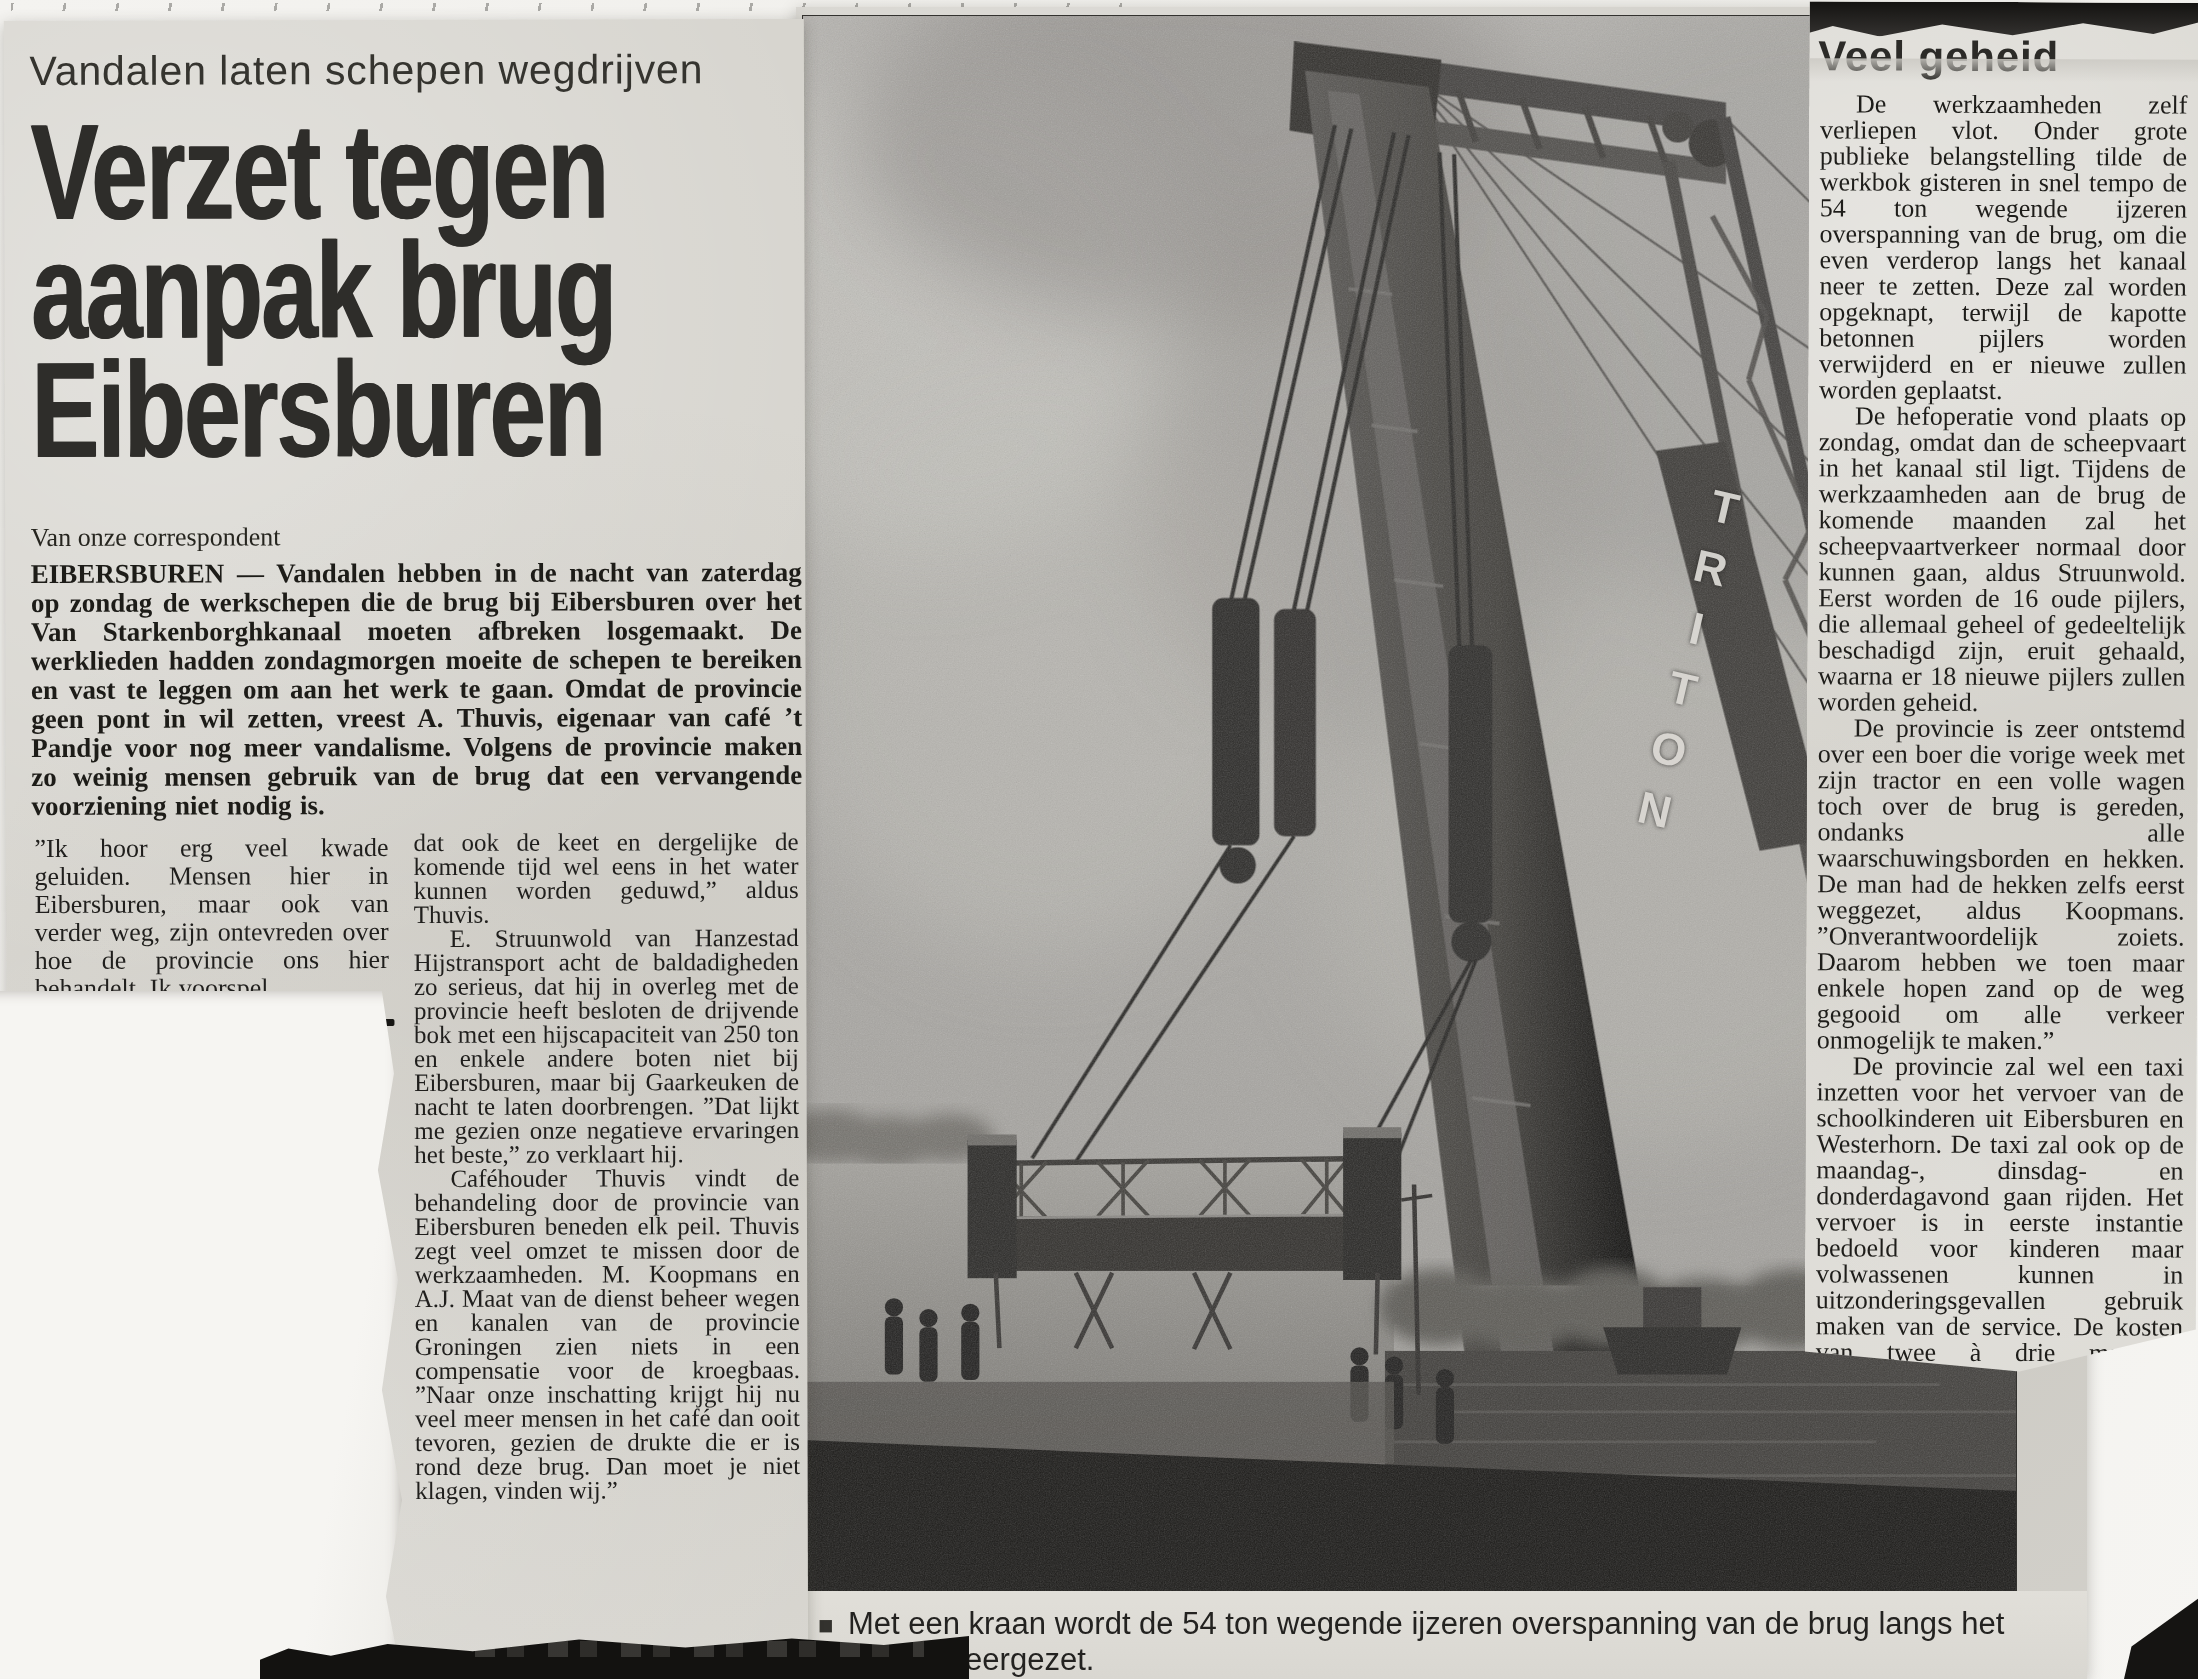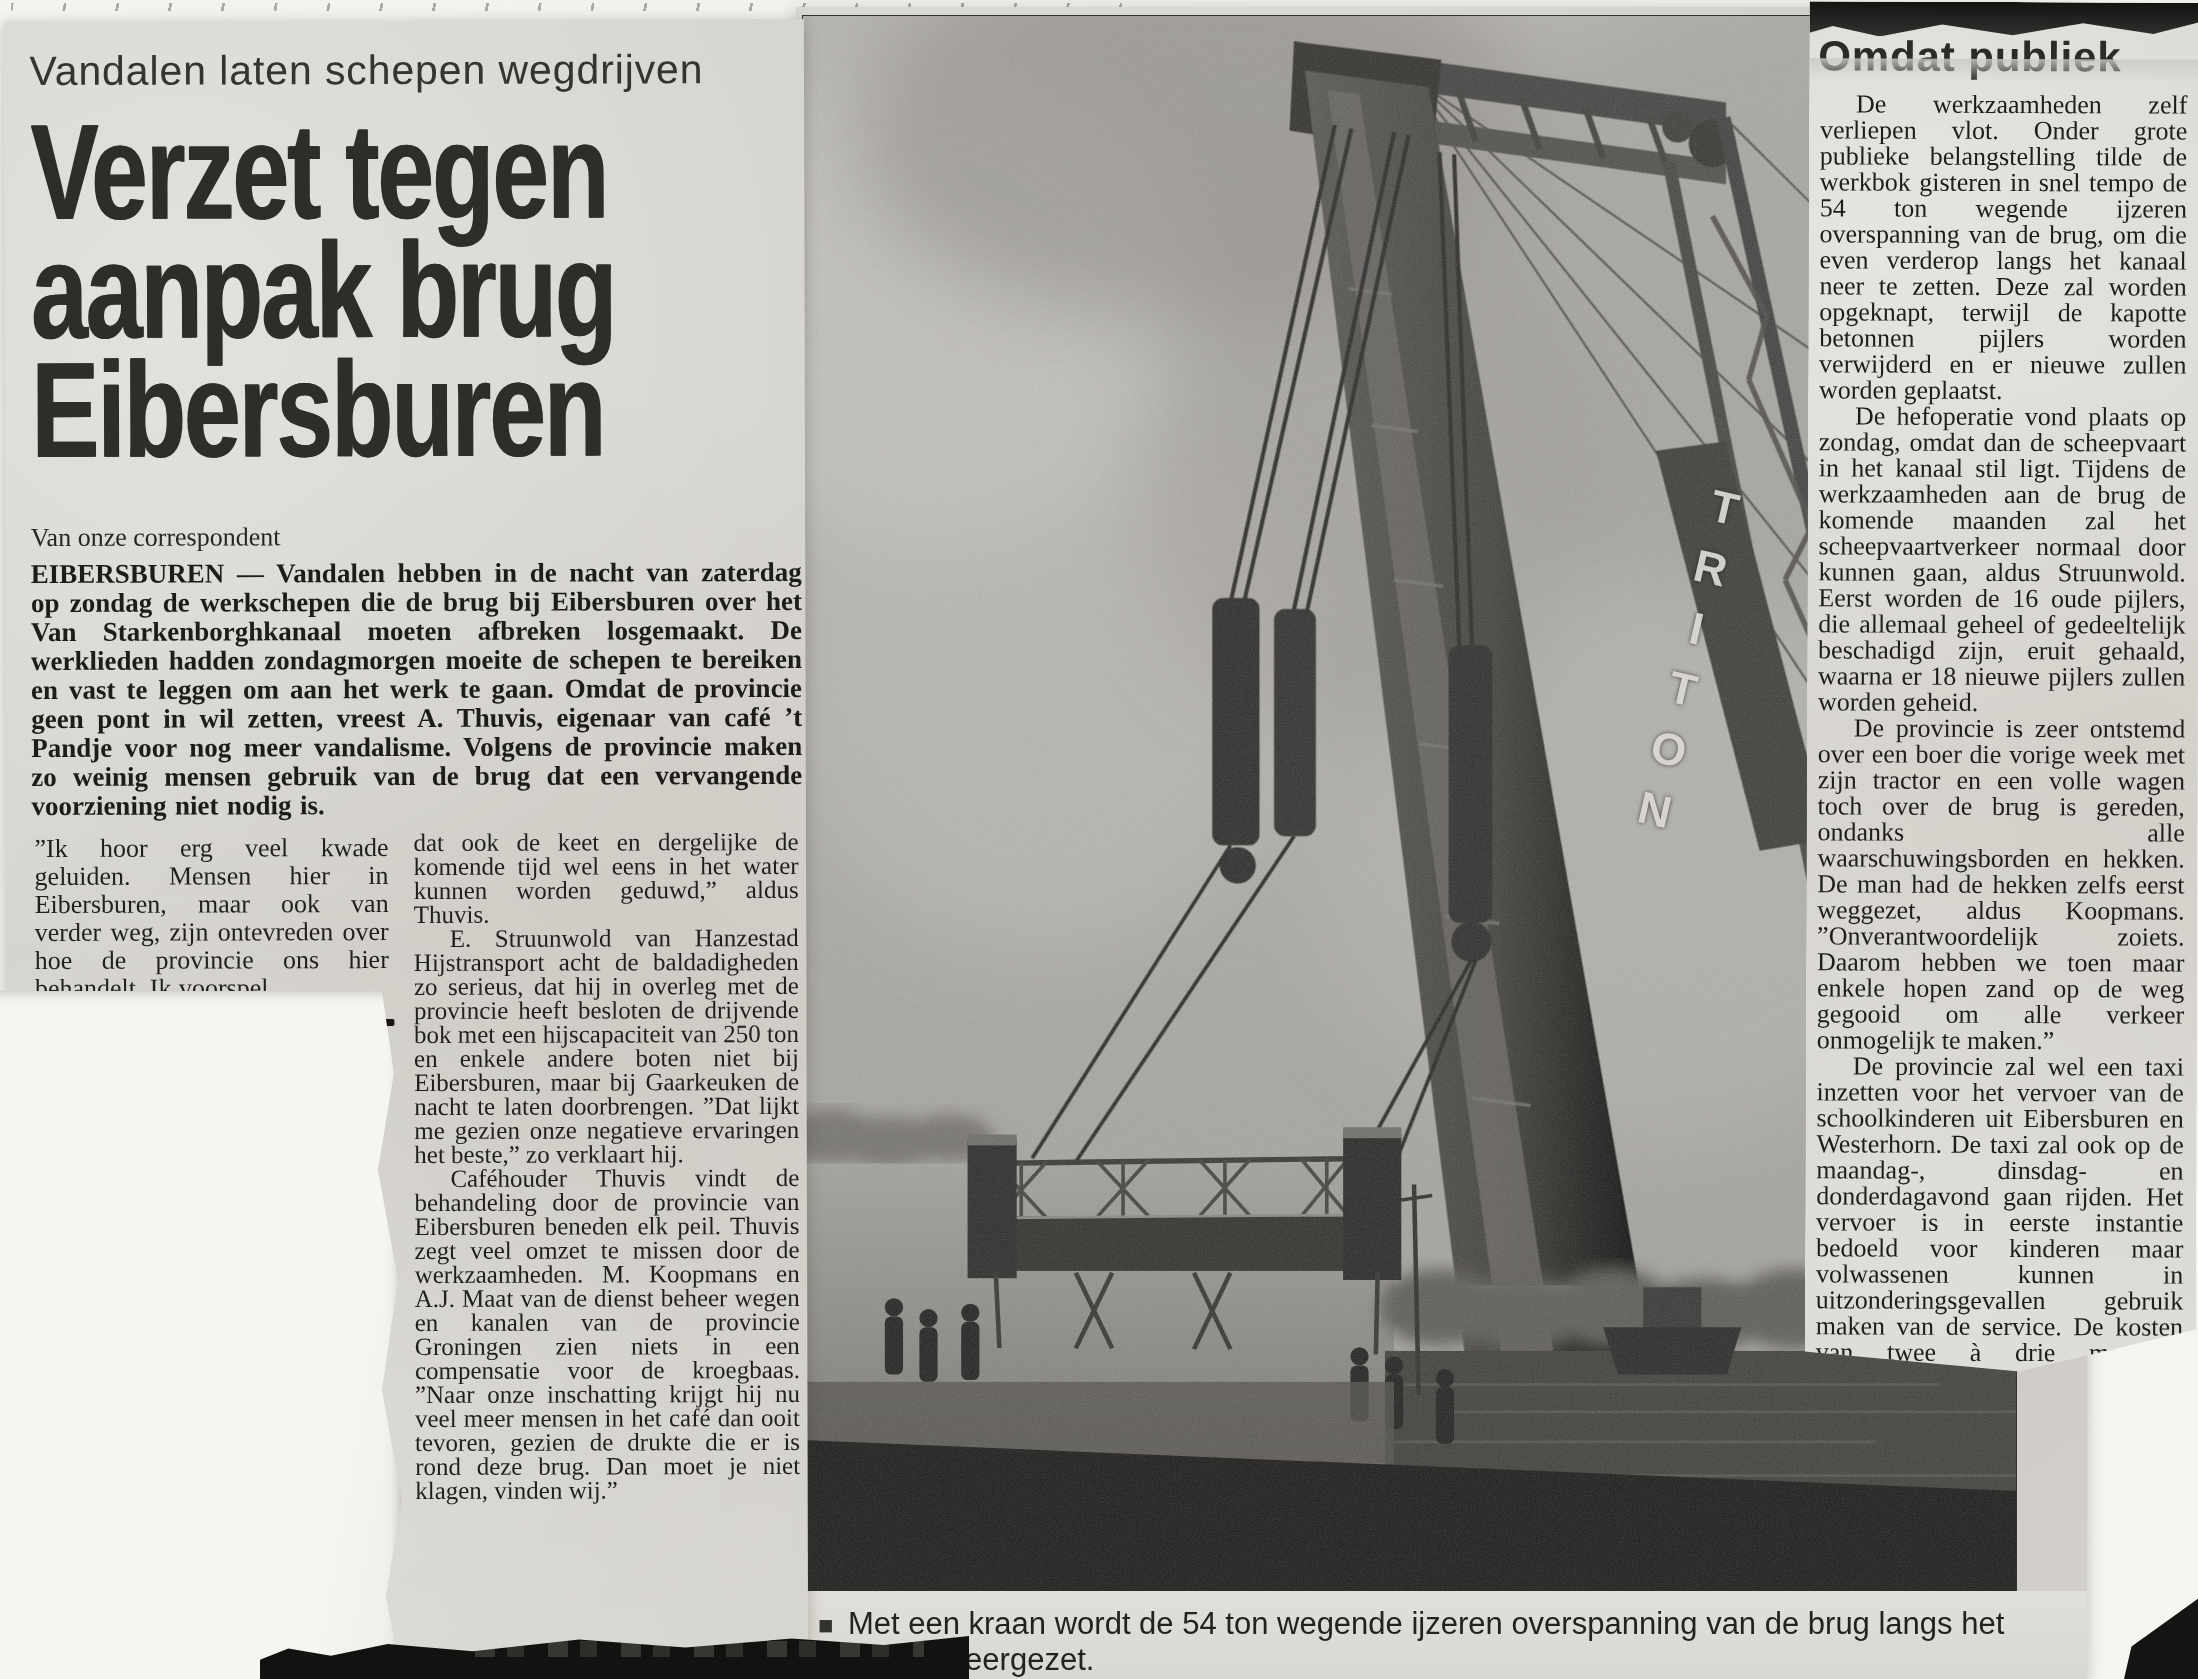--- a/index.html
+++ b/index.html
@@ -346,21 +346,21 @@
       <span class="caption-marker">■</span>
       <span>Met een kraan wordt de 54 ton wegende ijzeren overspanning van de brug langs het kanaal neergezet.</span>
     </div>
     <div class="caption-credit">© Frigro Fotopers</div>
   </div>
 </div>
 
 <div class="paper" id="paper-right">
   <div id="right-torn-top"></div>
   <div class="rc-header">
-    <span>Omdat publiek</span>
+    <span>Veel geheid</span>
     <span class="rc-smudge"></span>
   </div>
   <div class="rc-text">
     <p>De werkzaamheden zelf verliepen vlot. Onder grote publieke belangstelling tilde de werkbok gisteren in snel tempo de 54 ton wegende ijzeren overspanning van de brug, om die even verderop langs het kanaal neer te zetten. Deze zal worden opgeknapt, terwijl de kapotte betonnen pijlers worden verwijderd en er nieuwe zullen worden geplaatst.</p>
     <p>De hefoperatie vond plaats op zondag, omdat dan de scheepvaart in het kanaal stil ligt. Tijdens de werkzaamheden aan de brug de komende maanden zal het scheepvaartverkeer normaal door kunnen gaan, aldus Struunwold. Eerst worden de 16 oude pijlers, die allemaal geheel of gedeeltelijk beschadigd zijn, eruit gehaald, waarna er 18 nieuwe pijlers zullen worden geheid.</p>
     <p>De provincie is zeer ontstemd over een boer die vorige week met zijn tractor en een volle wagen toch over de brug is gereden, ondanks alle waarschuwingsborden en hekken. De man had de hekken zelfs eerst weggezet, aldus Koopmans. ”Onverantwoordelijk zoiets. Daarom hebben we toen maar enkele hopen zand op de weg gegooid om alle verkeer onmogelijk te maken.”</p>
     <p>De provincie zal wel een taxi inzetten voor het vervoer van de schoolkinderen uit Eibersburen en Westerhorn. De taxi zal ook op de maandag-, dinsdag- en donderdagavond gaan rijden. Het vervoer is in eerste instantie bedoeld voor kinderen maar volwassenen kunnen in uitzonderingsgevallen gebruik maken van de service. De kosten van twee à drie maanden taxivervoer bedragen zo’n 10.000 gulden. De provincie hoopt dat eind januari de brug weer intact is.</p>
   </div>
 </div>
 

